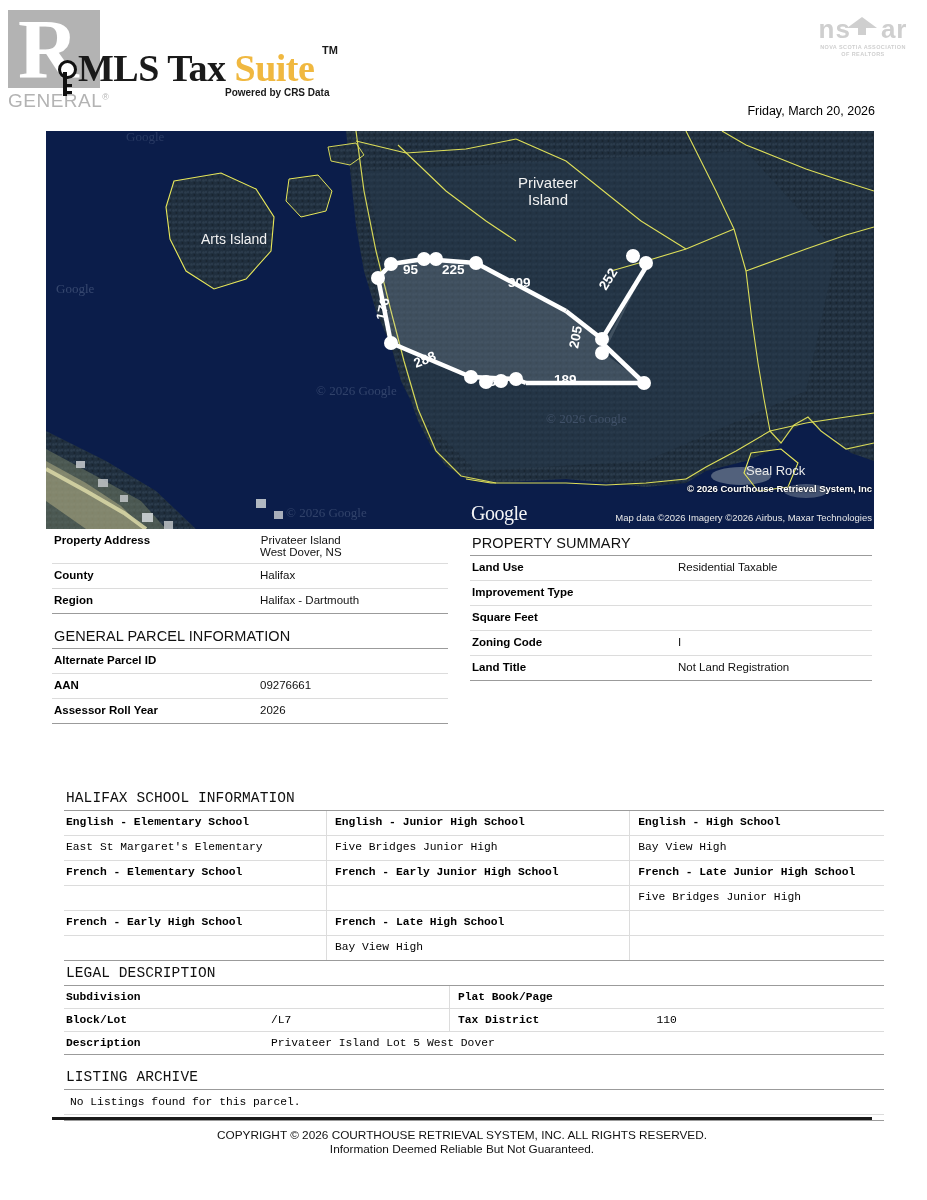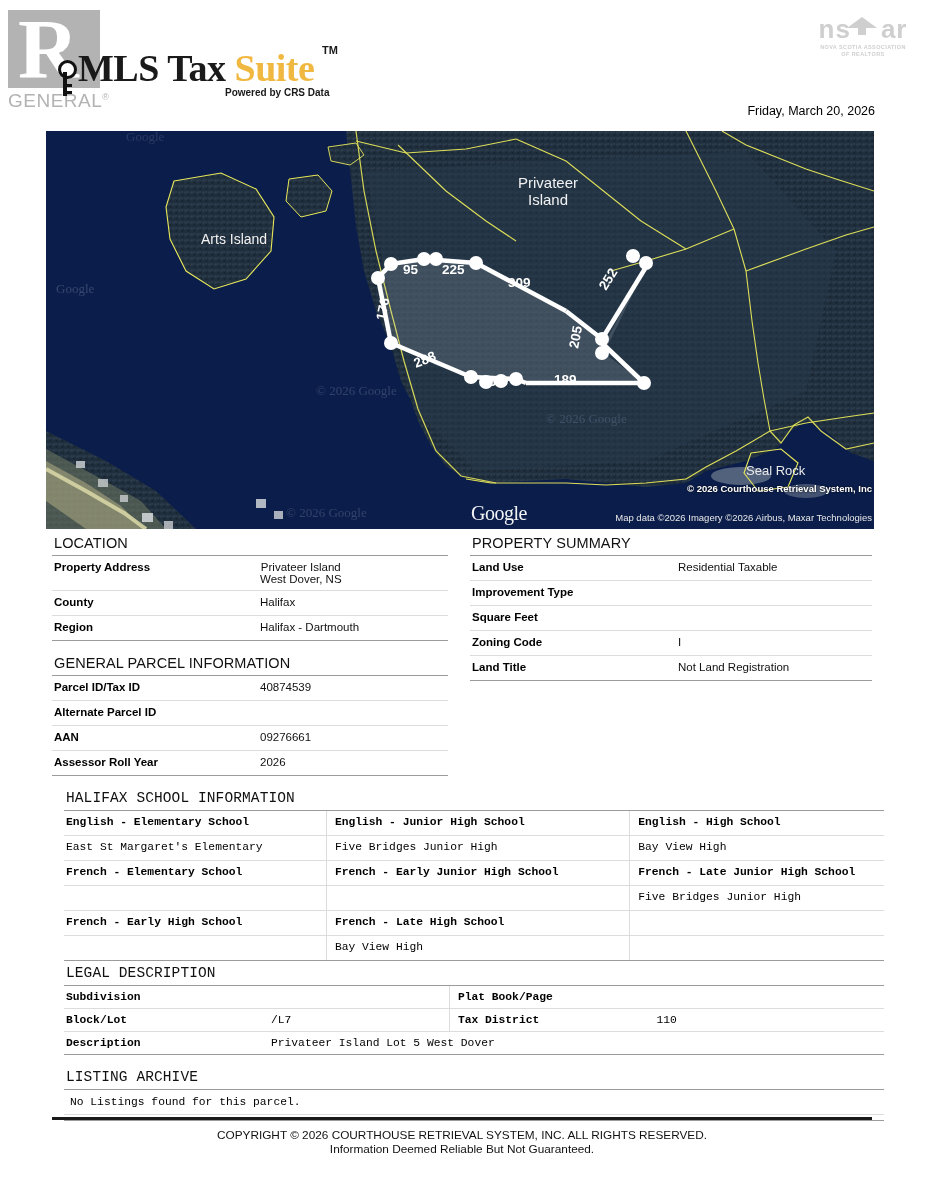--- a/index.html
+++ b/index.html
@@ -508,40 +508,35 @@
 
     <div class="crs-attr">© 2026 Courthouse Retrieval System, Inc</div>
     <div class="google-wm">Google</div>
     <div class="map-attr">Map data ©2026 Imagery ©2026 Airbus, Maxar Technologies</div>
   </div>
 
   <div class="content">
 
     <div class="col-left">
 
-      <div class="section-title">LOCATION</div>
       <div class="kv-row">
         <div class="kv-label">Property Address</div>
         <div class="kv-val">Privateer Island
 West Dover, NS</div>
       </div>
       <div class="kv-row">
         <div class="kv-label">County</div>
         <div class="kv-val">Halifax</div>
       </div>
       <div class="kv-row last">
         <div class="kv-label">Region</div>
         <div class="kv-val">Halifax - Dartmouth</div>
       </div>
 
       <div class="section-title" style="margin-top:8px;">GENERAL PARCEL INFORMATION</div>
-      <div class="kv-row">
-        <div class="kv-label">Parcel ID/Tax ID</div>
-        <div class="kv-val">40874539</div>
-      </div>
       <div class="kv-row">
         <div class="kv-label">Alternate Parcel ID</div>
         <div class="kv-val"></div>
       </div>
       <div class="kv-row">
         <div class="kv-label">AAN</div>
         <div class="kv-val">09276661</div>
       </div>
       <div class="kv-row last">
         <div class="kv-label">Assessor Roll Year</div>

